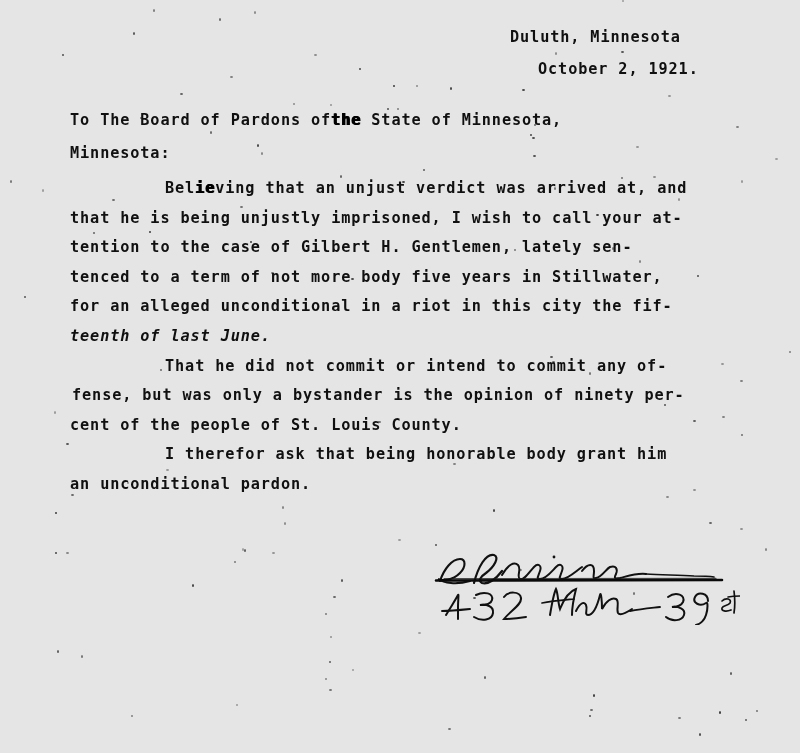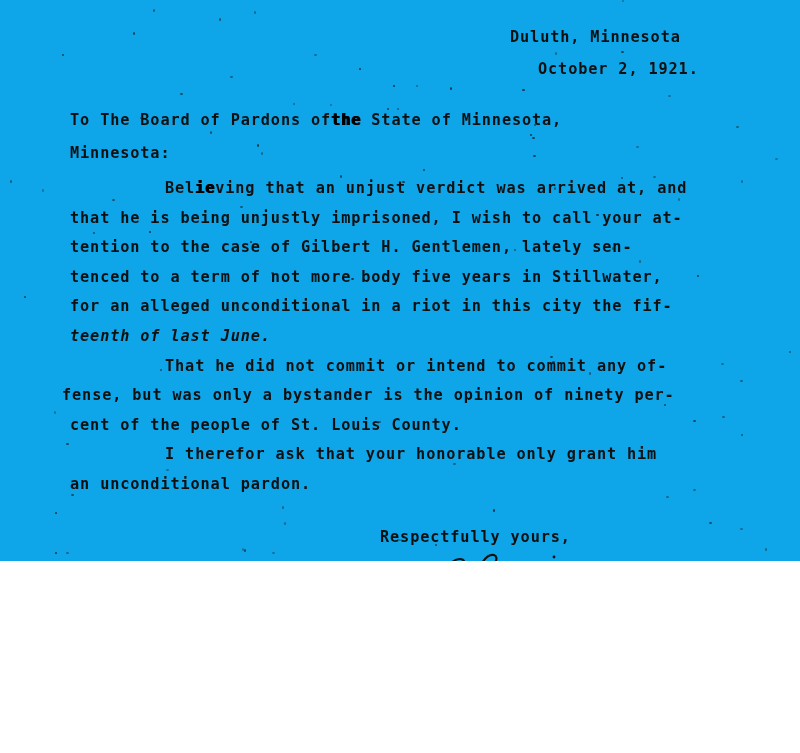--- a/index.html
+++ b/index.html
@@ -4,22 +4,22 @@
 <title>Typewritten Letter</title>
 <style>
   html, body {
     margin: 0;
     padding: 0;
     background: #ffffff;
   }
   #page {
     position: relative;
     width: 800px;
-    height: 561px;
-    background: #0ea5e9;
+    height: 753px;
+    background: #e5e5e5;
     overflow: hidden;
     font-family: "DejaVu Sans Mono", "Liberation Mono", monospace;
     color: #0a0a0a;
   }
   
   .tw {
     position: absolute;
     white-space: pre;
     font-family: "DejaVu Sans Mono", "Liberation Mono", monospace;
     font-size: 15.2px;
@@ -88,27 +88,26 @@
   <div class="tw" id="salutation">Minnesota:</div>
 
   <div id="body-container">
       <div class="tw body-line indent" style="top: 181px; left: 165px;"><span>Bel</span><span class="overstrike">ie</span><span>ving that an unjust verdict was arrived at, and</span></div>
       <div class="tw body-line" style="top: 210.6px; left: 70px;">that he is being unjustly imprisoned, I wish to call your at-</div>
       <div class="tw body-line" style="top: 240.2px; left: 70px;">tention to the case of Gilbert H. Gentlemen, lately sen-</div>
       <div class="tw body-line" style="top: 269.8px; left: 70px;">tenced to a term of not more body five years in Stillwater,</div>
       <div class="tw body-line" style="top: 299.4px; left: 70px;">for an alleged unconditional in a riot in this city the fif-</div>
       <div class="tw body-line" style="top: 329px; left: 70px; font-style: italic;">teenth of last June.</div>
       <div class="tw body-line indent" style="top: 358.6px; left: 165px;">That he did not commit or intend to commit any of-</div>
-      <div class="tw body-line" style="top: 388.2px; left: 62px;">fense, but was only a bystander is the opinion of ninety per-</div>
+      <div class="tw body-line" style="top: 388.2px; left: 72px;">fense, but was only a bystander is the opinion of ninety per-</div>
       <div class="tw body-line" style="top: 417.8px; left: 70px;">cent of the people of St. Louis County.</div>
-      <div class="tw body-line indent" style="top: 447.4px; left: 165px;">I therefor ask that your honorable only grant him</div>
+      <div class="tw body-line indent" style="top: 447.4px; left: 165px;">I therefor ask that being honorable body grant him</div>
       <div class="tw body-line" style="top: 477px; left: 70px;">an unconditional pardon.</div>
     </div>
 
-  <div class="tw" id="closing">Respectfully yours,</div>
 
   <div id="signature-block">
     <svg id="signature-svg" width="310" height="80" viewBox="0 0 310 80">
 
       <path d="M10,36 C14,24 22,14 30,14 C36,14 36,22 30,28 C22,36 12,36 8,34
                C14,38 26,40 40,36" fill="none" stroke="#111" stroke-width="2.1" stroke-linecap="round"></path>
 
       <path d="M44,38 C48,22 56,8 64,10 C70,12 64,22 56,28 C50,32 48,36 52,38
                C58,40 66,34 72,26" fill="none" stroke="#111" stroke-width="2.2" stroke-linecap="round"></path>
 

